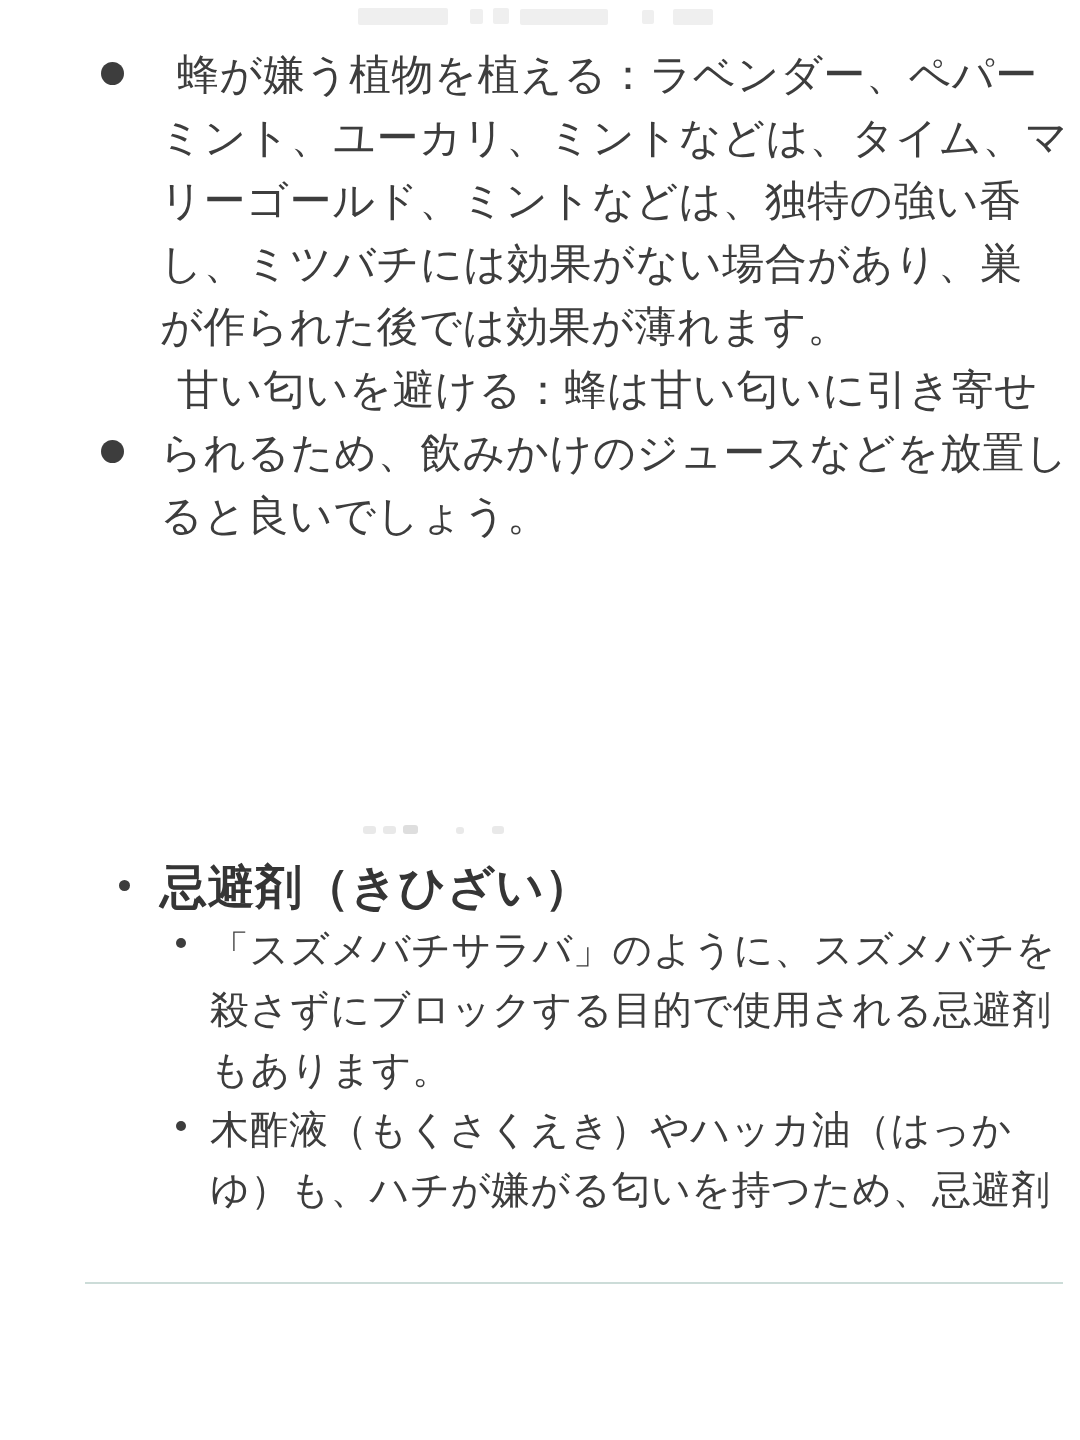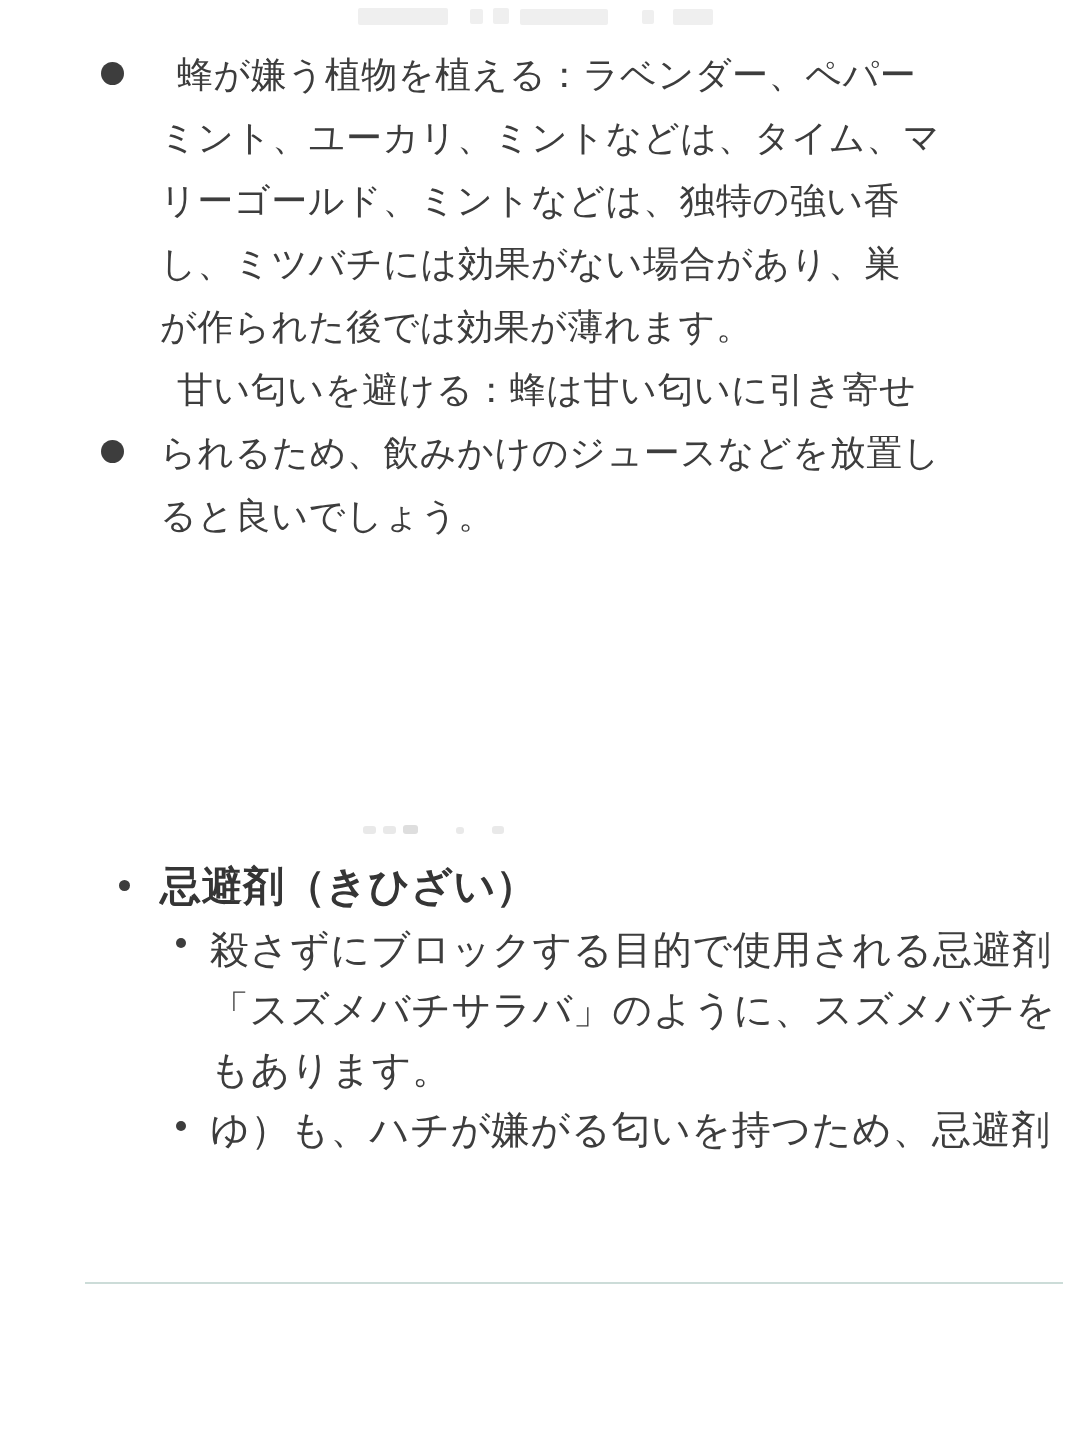--- a/index.html
+++ b/index.html
@@ -35,21 +35,21 @@
   
   .tips-text {
     position: absolute;
     left: 160px;
     top: 43px;
     width: 880px;
   }
   .tips-text .line {
     height: 63px;
     line-height: 63px;
-    font-size: 36px;
+    font-size: 42px;
     letter-spacing: 0.5px;
     white-space: nowrap;
   }
   .tips-text .line.first-line {
     padding-left: 17px;
   }
   .bullet-circle {
     position: absolute;
     left: 101px;
     width: 23px;
@@ -60,21 +60,21 @@
   .bullet-circle.b1 { top: 62px; }
   .bullet-circle.b2 { top: 440px; }
 
   
   .repellent-heading {
     position: absolute;
     left: 160px;
     top: 855px;
     height: 63px;
     line-height: 63px;
-    font-size: 41px;
+    font-size: 47px;
     font-weight: bold;
     color: #353535;
     letter-spacing: 0.5px;
     white-space: nowrap;
   }
   .heading-dot {
     position: absolute;
     left: 119px;
     top: 880px;
     width: 11px;
@@ -152,21 +152,22 @@
     <div class="remnant-dot" style="left:492px; top:826px; width:12px; height:8px;"></div>
   </div>
 
   <span class="heading-dot"></span>
   <div class="repellent-heading">忌避剤（きひざい）</div>
 
   <span class="sub-dot s1"></span>
   <span class="sub-dot s2"></span>
 
   <div class="sub-text">
+    <div class="line">「スズメバチサラバ」のように、スズメバチを</div>
     <div class="line">殺さずにブロックする目的で使用される忌避剤</div>
-    <div class="line">「スズメバチサラバ」のように、スズメバチを</div>
     <div class="line">もあります。</div>
+    <div class="line">木酢液（もくさくえき）やハッカ油（はっか</div>
     <div class="line">ゆ）も、ハチが嫌がる匂いを持つため、忌避剤</div>
   </div>
 
   <div class="divider"></div>
 
 </div>
 
 </body></html>

